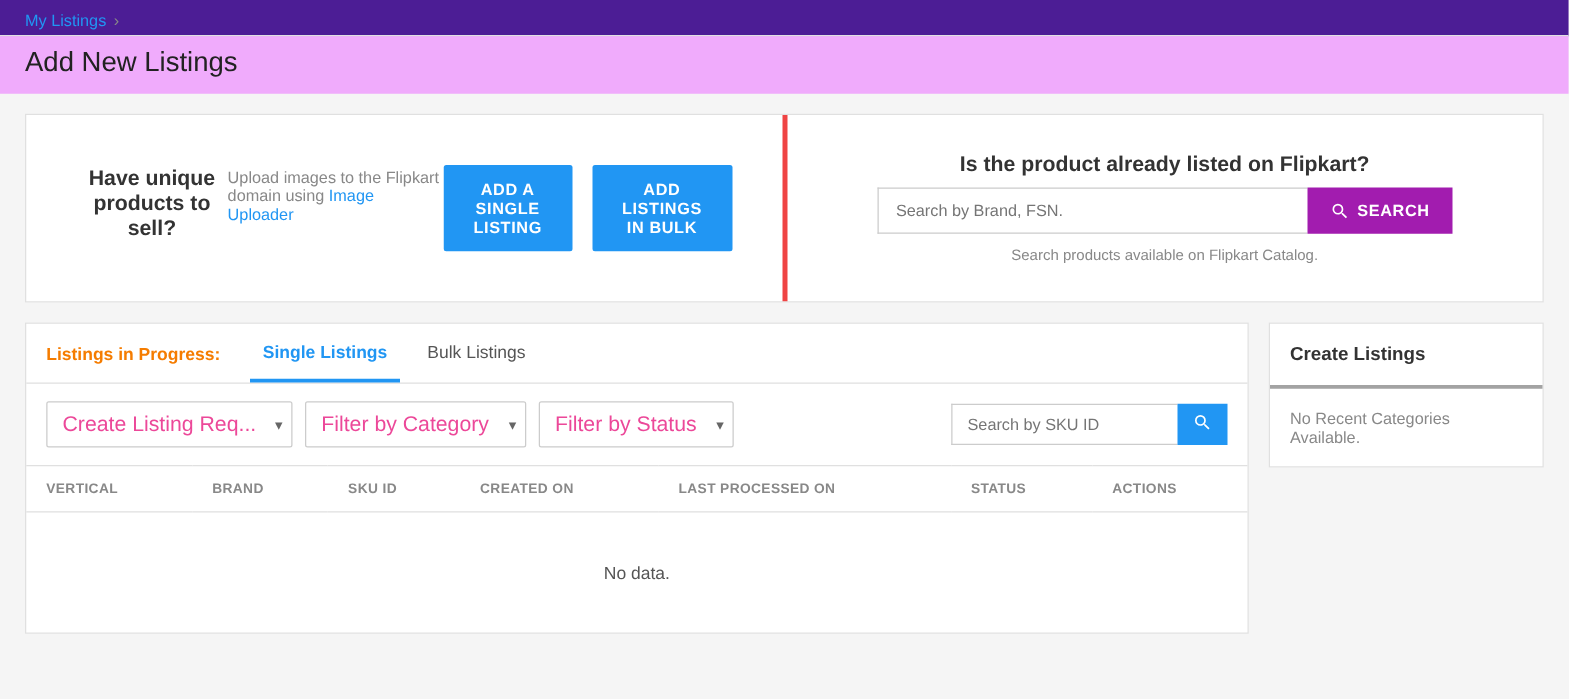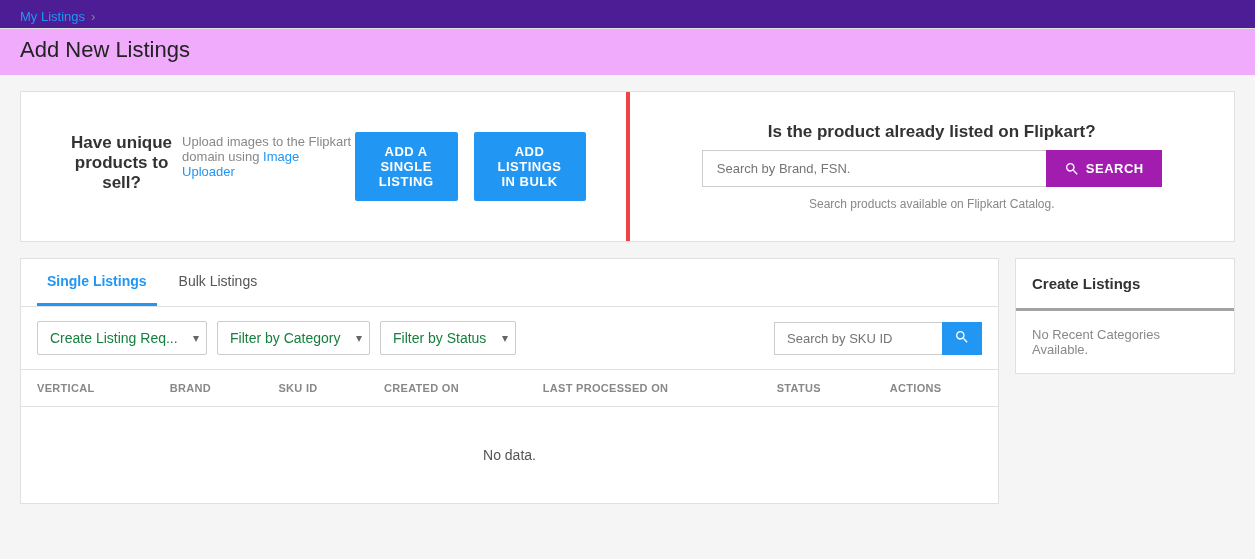--- a/index.html
+++ b/index.html
@@ -167,22 +167,22 @@
 
     .filters-row {
       display: flex;
       align-items: center;
       padding: 14px 16px;
       gap: 10px;
     }
     .filter-select {
       border: 1px solid #ccc;
       padding: 8px 12px;
-      font-size: 14px;
-      color: #15803d;
+      font-size: 17px;
+      color: #ec4899;
       cursor: pointer;
       background: #fff;
       appearance: none;
       -webkit-appearance: none;
       padding-right: 28px;
       position: relative;
       border-radius: 2px;
     }
     .select-wrapper {
       position: relative;
@@ -202,21 +202,21 @@
       margin-left: auto;
       display: flex;
     }
     .search-sku-input {
       border: 1px solid #ccc;
       padding: 8px 12px;
       font-size: 13px;
       color: #666;
       outline: none;
       border-right: none;
-      width: 168px;
+      width: 181px;
     }
     .search-sku-btn {
       background: #2196F3;
       border: none;
       padding: 0 12px;
       cursor: pointer;
     }
     .search-sku-btn svg { width: 16px; height: 16px; fill: #fff; }
 
     
@@ -304,20 +304,21 @@
       </div>
       <div class="search-hint">Search products available on Flipkart Catalog.</div>
     </div>
   </div>
 
   <div class="bottom-section">
 
     <div class="listings-card">
 
       <div class="tabs-header">
+        <span class="tabs-label">Listings in Progress:</span>
         <div class="tab active">Single Listings</div>
         <div class="tab">Bulk Listings</div>
       </div>
 
       <div class="filters-row">
         <div class="select-wrapper">
           <select class="filter-select">
             <option>Create Listing Req...</option>
           </select>
         </div>

